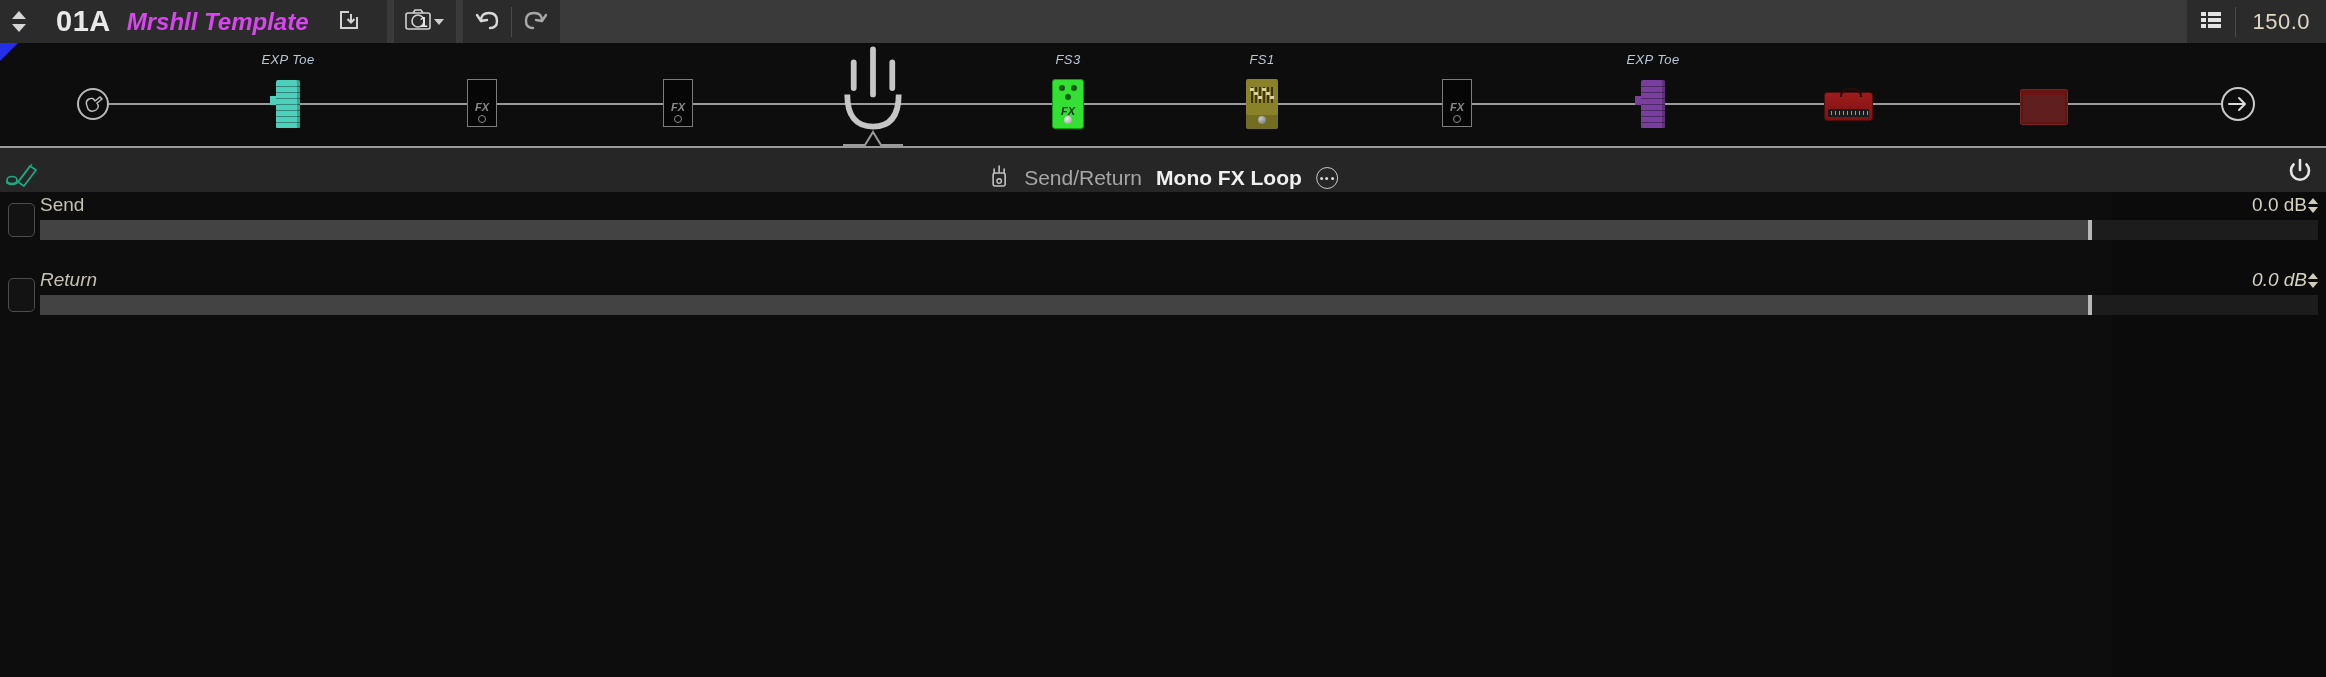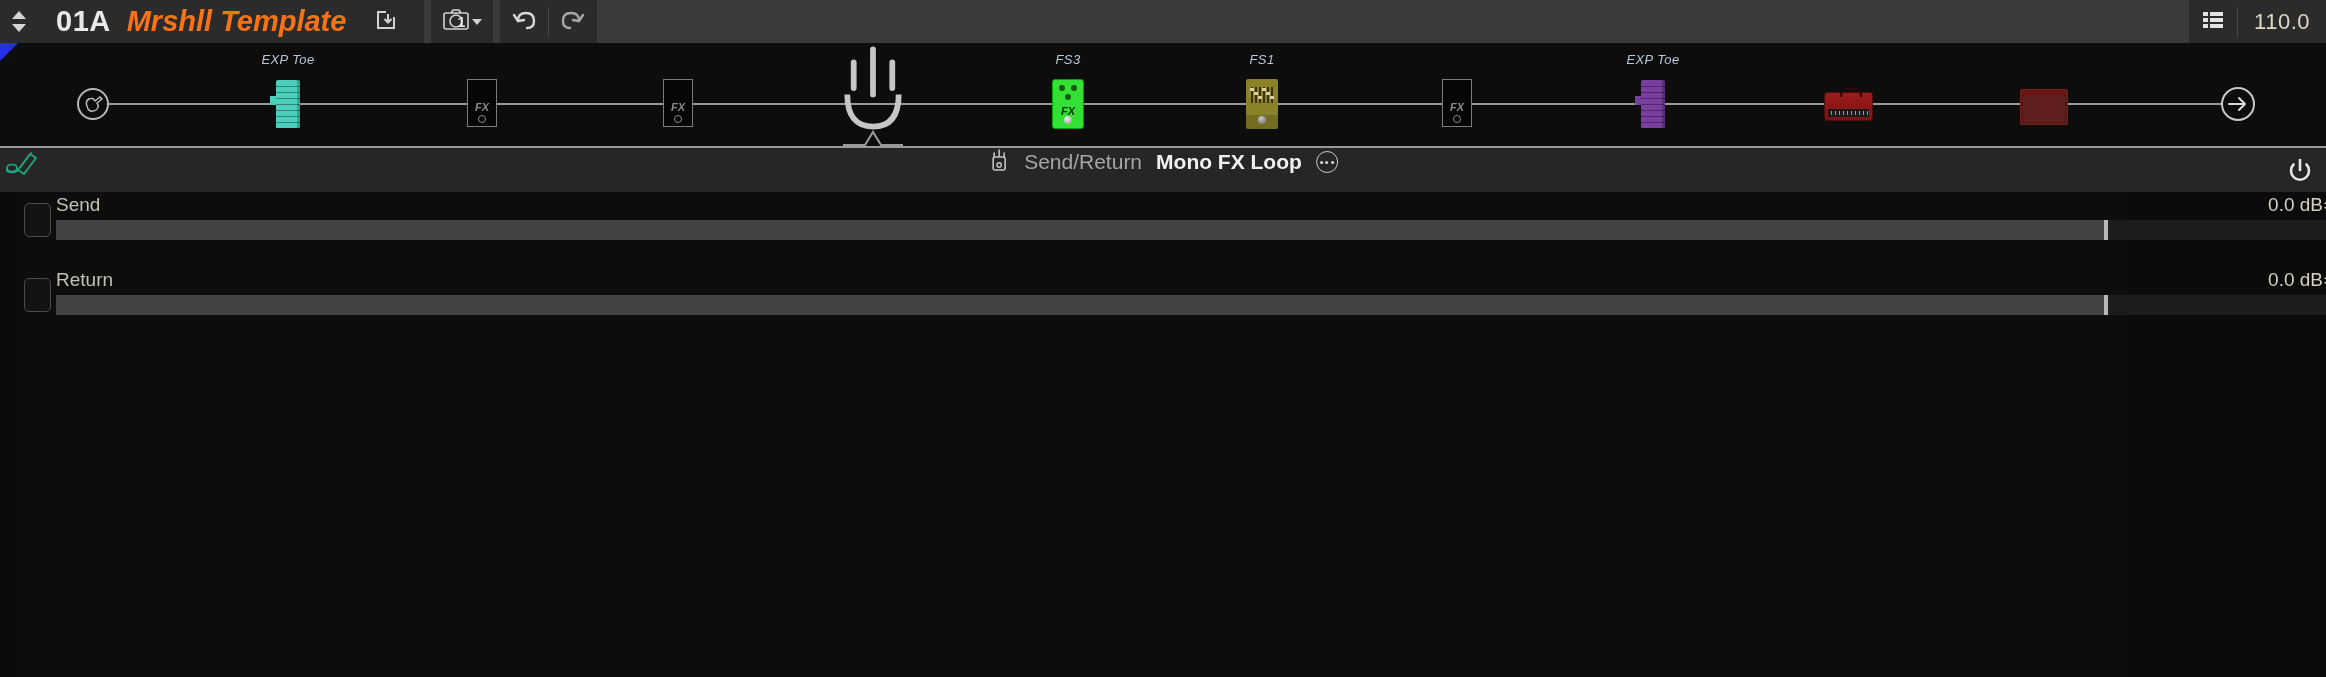--- a/index.html
+++ b/index.html
@@ -59,24 +59,24 @@
     gap: 16px;
   }
   .preset-num {
     font-size: 29px;
     font-weight: bold;
     color: #e9e9e9;
     letter-spacing: 0.5px;
     line-height: 1;
   }
   .preset-name {
-    font-size: 29px;
+    font-size: 24px;
     font-weight: bold;
     font-style: italic;
-    color: #f97316;
+    color: #d946ef;
     line-height: 1;
     white-space: nowrap;
   }
   .grp {
     height: 43px;
     background: #2b2b2b;
     display: flex;
     align-items: center;
     margin-left: 7px;
   }
@@ -375,21 +375,21 @@
   
   .panel-head {
     position: absolute;
     left: 0; top: 146px;
     width: 2326px;
     height: 46px;
     background: #262626;
     border-top: 2px solid #9a9a9a;
     box-sizing: border-box;
     display: flex;
-    align-items: flex-start;
+    align-items: flex-end;
   }
   .panel-head-left {
     width: 60px;
     display: flex;
     align-items: center;
     padding-left: 6px;
     box-sizing: border-box;
   }
   .panel-head-center {
     position: absolute;
@@ -429,21 +429,21 @@
     right: 14px;
     top: 50%;
     transform: translateY(-50%);
     cursor: pointer;
     line-height: 0;
   }
 
   
   .params {
     position: absolute;
-    left: 16px; top: 192px;
+    left: 0; top: 192px;
     width: 2112px;
     height: 485px;
     background: #0d0d0d;
   }
   .prow {
     position: absolute;
     left: 0;
     width: 2326px;
     height: 56px;
   }
@@ -612,21 +612,21 @@
           <rect x="1" y="1" width="5" height="4" fill="#e4e4e4"></rect>
           <rect x="8" y="1" width="13" height="4" fill="#e4e4e4"></rect>
           <rect x="1" y="7" width="5" height="4" fill="#e4e4e4"></rect>
           <rect x="8" y="7" width="13" height="4" fill="#e4e4e4"></rect>
           <rect x="1" y="13" width="5" height="4" fill="#e4e4e4"></rect>
           <rect x="8" y="13" width="13" height="4" fill="#e4e4e4"></rect>
         </svg>
       </span>
     </div>
     <div class="divider-v" style="align-self:center"></div>
-    <div class="tempo-val">110.0</div>
+    <div class="tempo-val">150.0</div>
   </div>
 </div>
 
 <div class="chain">
   <div class="blue-corner"></div>
   <div class="chain-line" id="chain-line" style="left: 93px; width: 2145px;"></div>
   <div id="chain-blocks">
       <div class="blk" style="left: 93px;">
         <div class="blk-art">
           <div class="jack"></div>
@@ -816,21 +816,21 @@
         <span class="stepper">
           <span class="st-up"></span>
           <span class="st-dn"></span>
         </span>
       </div>
       <div class="slider">
         <div class="fill" style="width:90%"></div>
         <div class="knob" style="left:90%"></div>
       </div>
     </div>
-    <div class="prow" style="top: 75px;">
+    <div class="prow" style="top: 75px; font-style: italic;">
       <div class="pbtn"></div>
       <div class="plabel">Return</div>
       <div class="pvalwrap">
         <span class="pval">0.0 dB</span>
         <span class="stepper">
           <span class="st-up"></span>
           <span class="st-dn"></span>
         </span>
       </div>
       <div class="slider">

